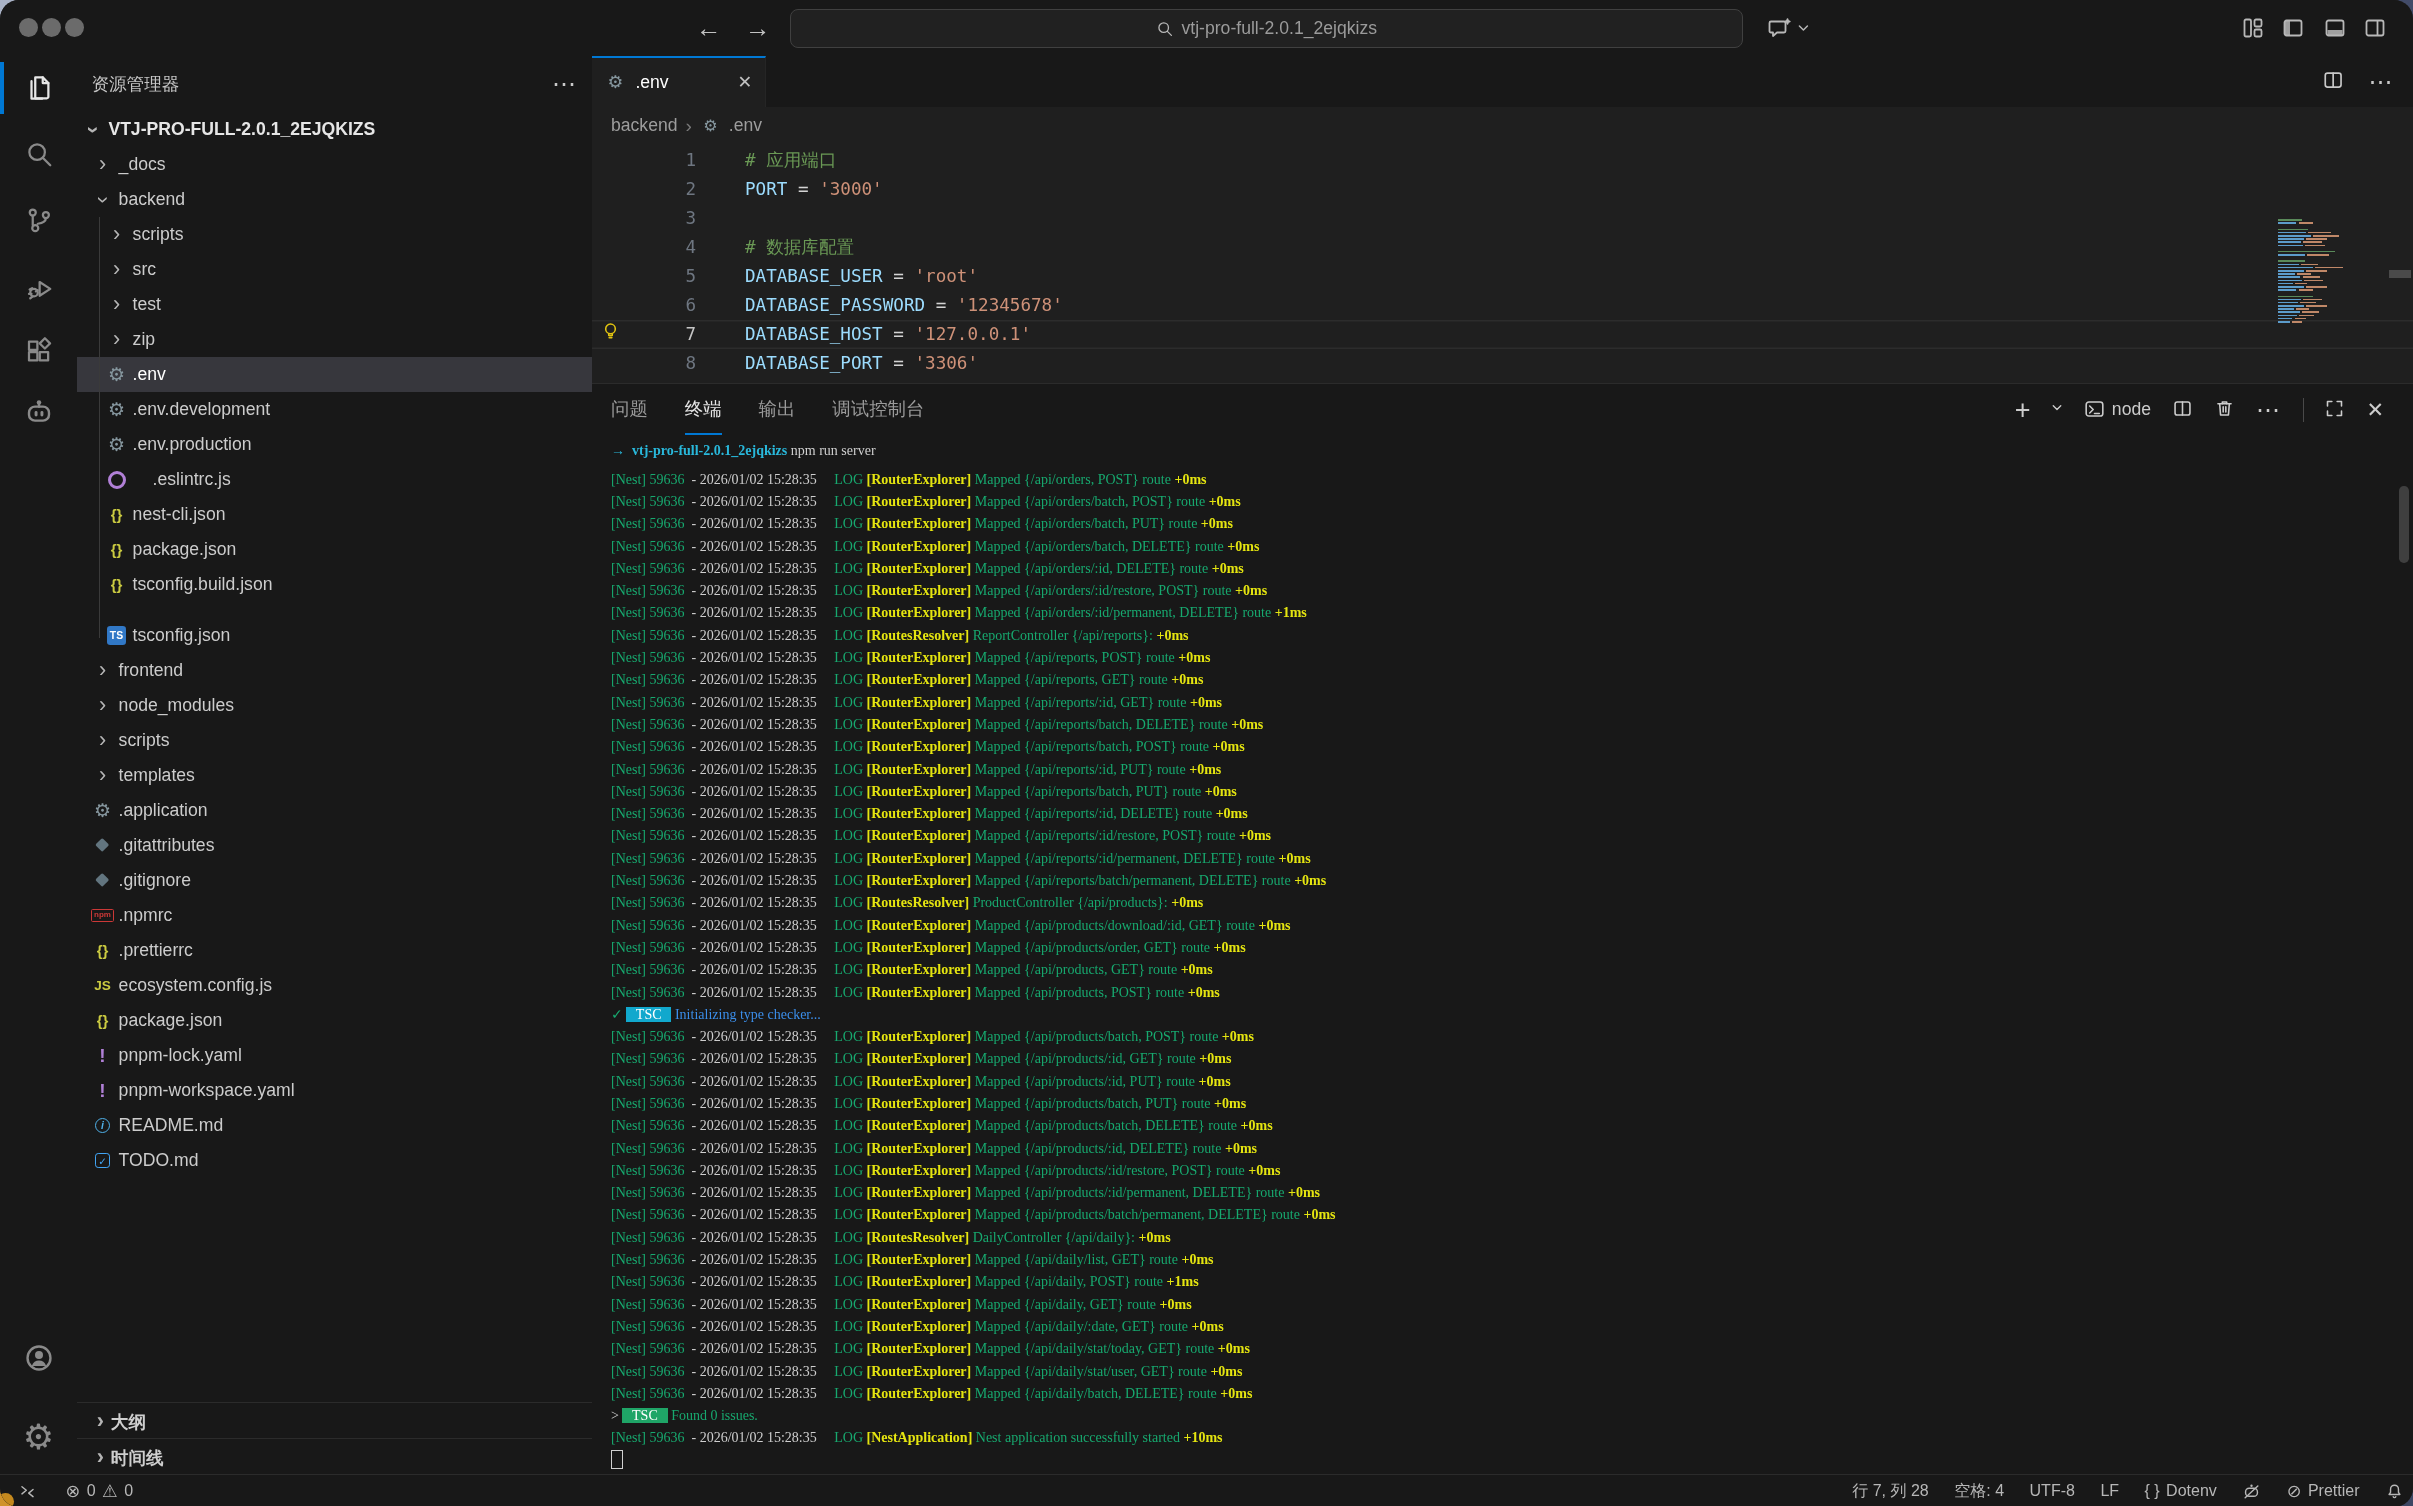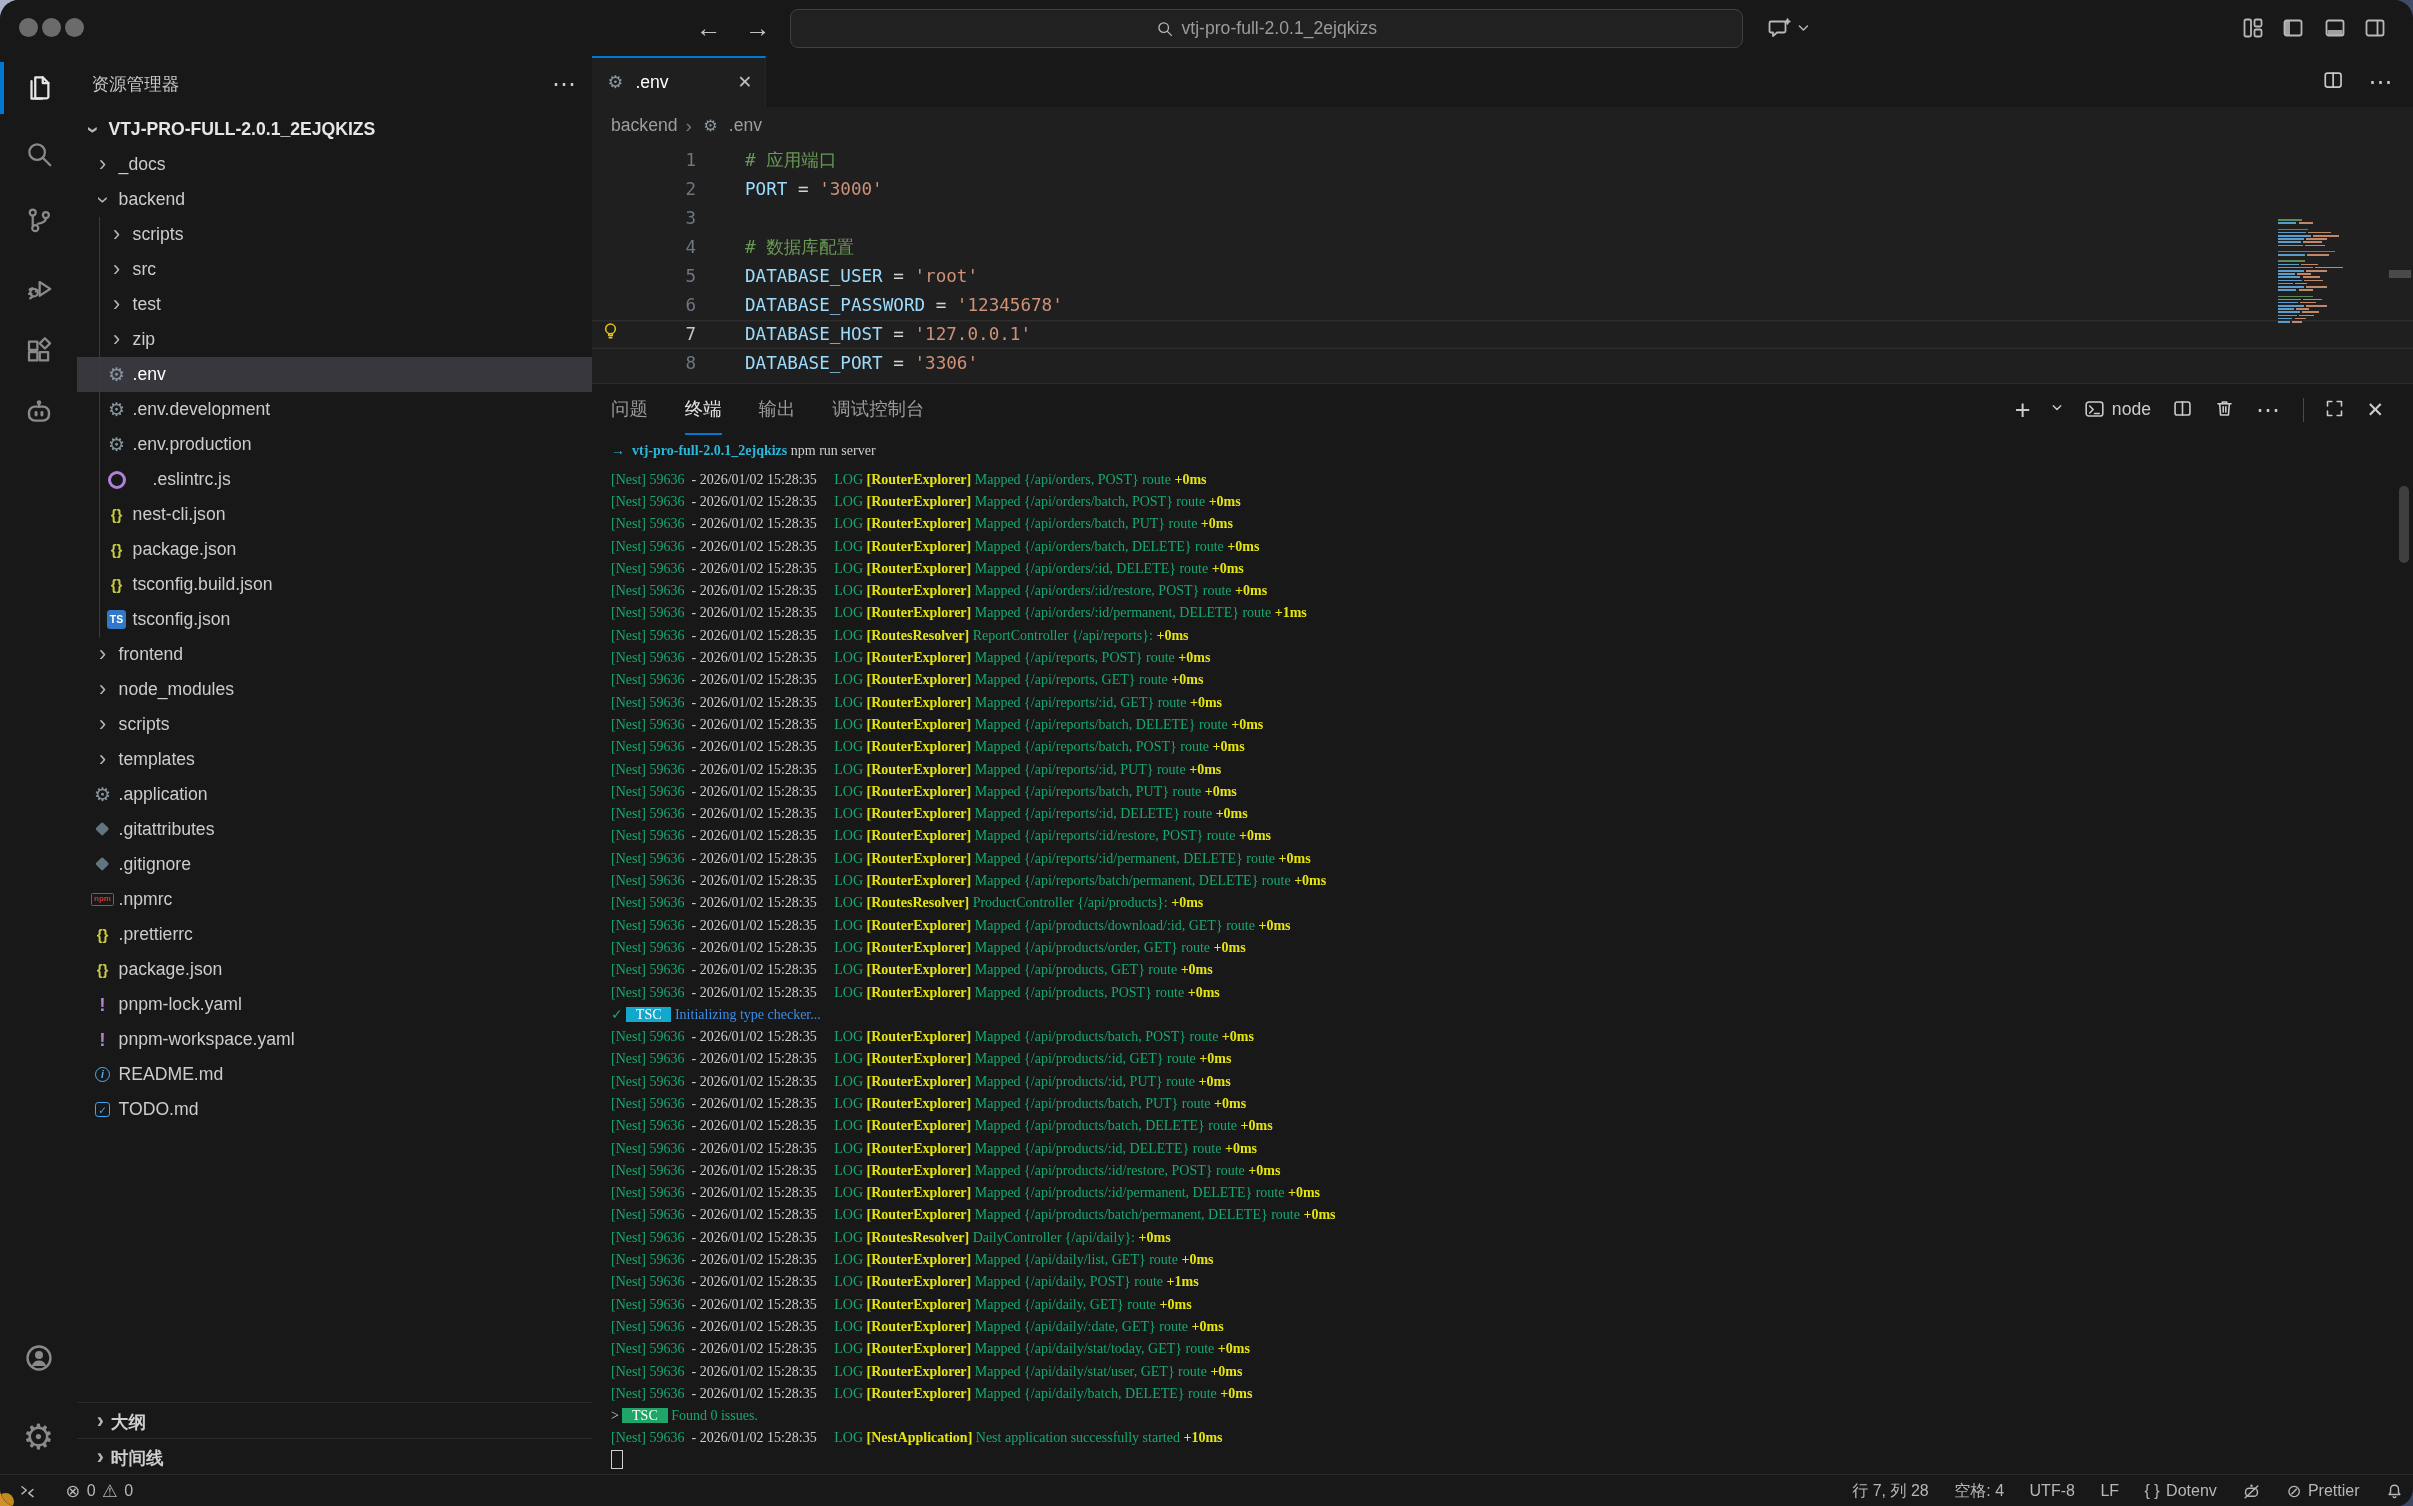--- a/index.html
+++ b/index.html
@@ -287,21 +287,21 @@
           <span class="tree-label">nest-cli.json</span>
         </div>
         <div class="tree-row" style="padding-left: 29px;">
           <span class="ficon fi-json">{}</span>
           <span class="tree-label">package.json</span>
         </div>
         <div class="tree-row" style="padding-left: 29px;">
           <span class="ficon fi-json">{}</span>
           <span class="tree-label">tsconfig.build.json</span>
         </div>
-        <div class="tree-row" style="padding-left: 29px;">
+        <div class="tree-row" style="padding-left: 29px; margin-top: 16px;">
           <span class="ficon">
             <span class="fi-ts">TS</span>
           </span>
           <span class="tree-label">tsconfig.json</span>
         </div>
         <div class="tree-row" style="padding-left: 15px;">
           <span class="twist">›</span>
           <span class="tree-label">frontend</span>
         </div>
         <div class="tree-row" style="padding-left: 15px;">
@@ -334,20 +334,24 @@
         </div>
         <div class="tree-row" style="padding-left: 15px;">
           <span class="ficon">
             <span class="fi-npm">npm</span>
           </span>
           <span class="tree-label">.npmrc</span>
         </div>
         <div class="tree-row" style="padding-left: 15px;">
           <span class="ficon fi-json">{}</span>
           <span class="tree-label">.prettierrc</span>
+        </div>
+        <div class="tree-row" style="padding-left: 15px;">
+          <span class="ficon fi-js">JS</span>
+          <span class="tree-label">ecosystem.config.js</span>
         </div>
         <div class="tree-row" style="padding-left: 15px;">
           <span class="ficon fi-json">{}</span>
           <span class="tree-label">package.json</span>
         </div>
         <div class="tree-row" style="padding-left: 15px;">
           <span class="ficon fi-yaml">!</span>
           <span class="tree-label">pnpm-lock.yaml</span>
         </div>
         <div class="tree-row" style="padding-left: 15px;">

